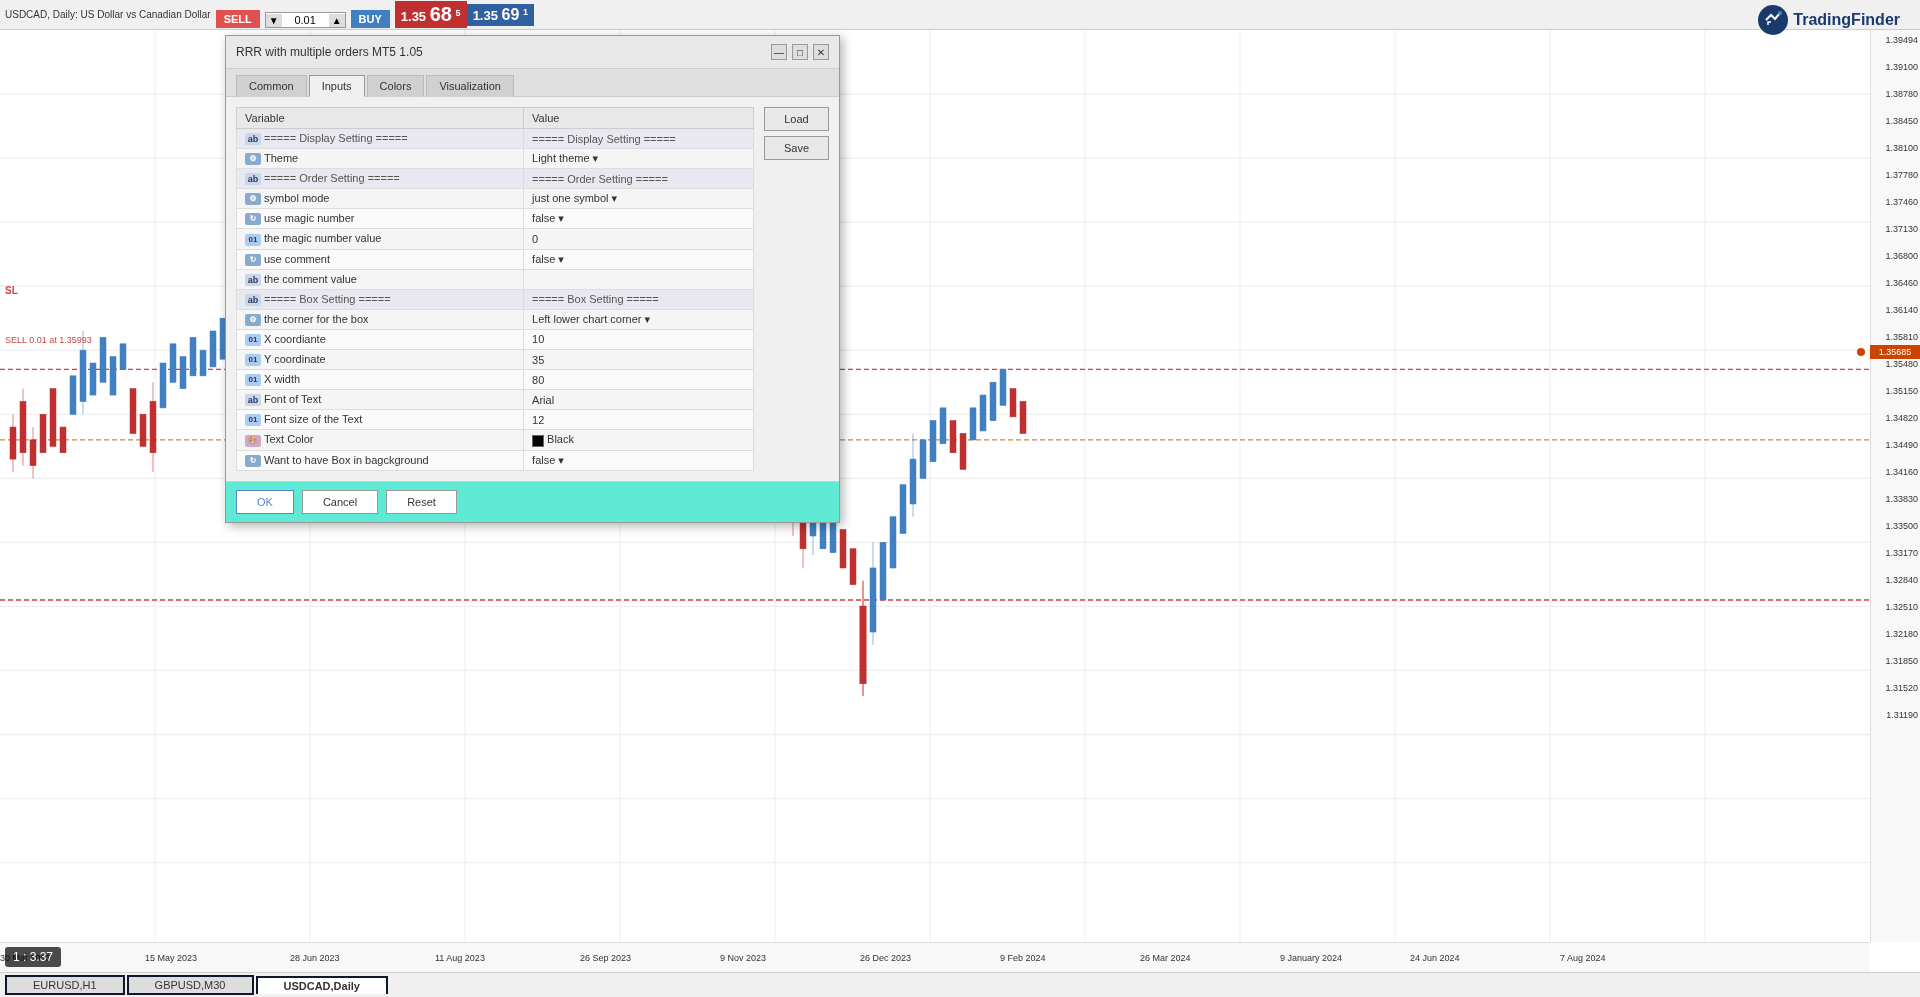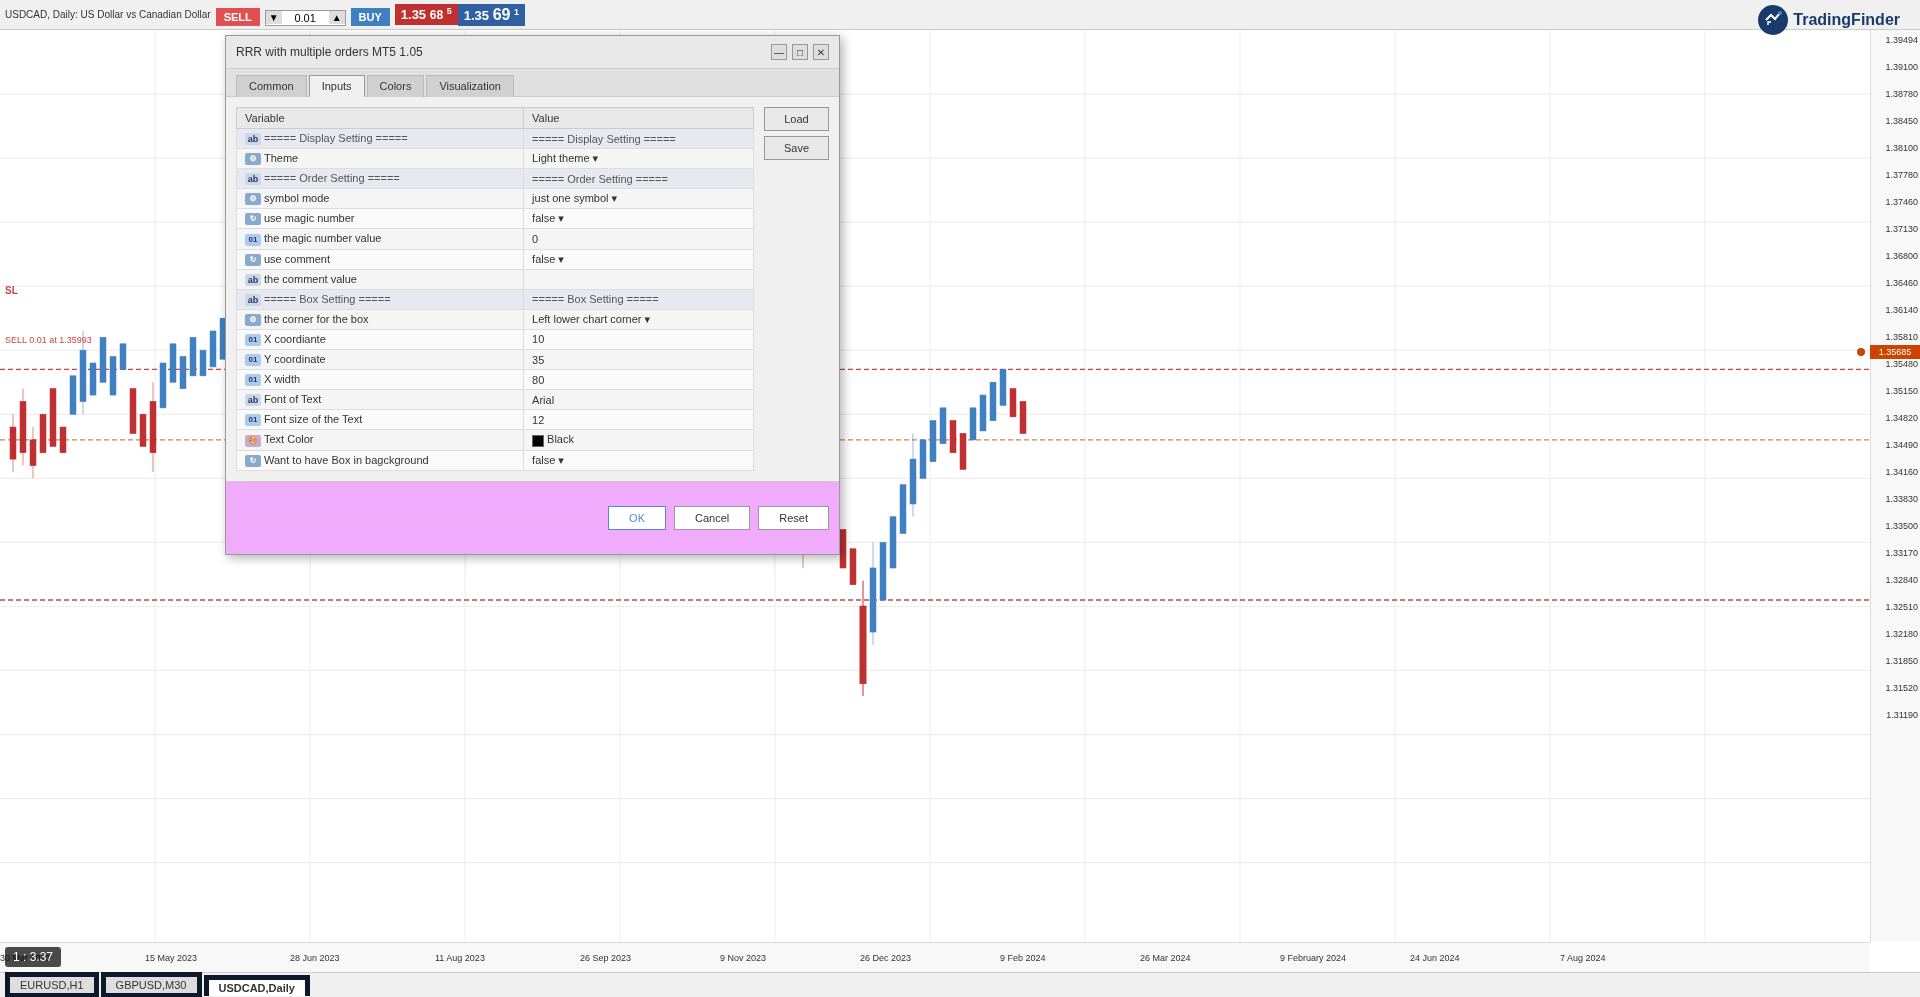--- a/index.html
+++ b/index.html
@@ -121,24 +121,24 @@
       height: 25px;
       background: #f0f0f0;
       border-top: 1px solid #ccc;
       display: flex;
       align-items: center;
       padding: 0 5px;
       gap: 2px;
     }
 
     .chart-tab {
-      padding: 2px 10px;
+      padding: 2px 26px;
       font-size: 11px;
       background: #ddd;
-      border: 5px solid #0f172a;
+      border: 2px solid #0f172a;
       cursor: pointer;
       color: #333;
     }
     .chart-tab.active {
       background: white;
       border-bottom: none;
       font-weight: bold;
     }
 
     
@@ -347,26 +347,25 @@
       font-size: 11px;
       background: #e8e8e8;
       border: 1px solid #999;
       cursor: pointer;
       color: #333;
       text-align: center;
     }
 
     
     .dialog-footer {
-      padding: 24px 10px;
-      display: flex;
-      justify-content: flex-end;
+      padding: 8px 10px;
+      display: flex;
       gap: 8px;
       border-top: 1px solid #ccc;
-      background: #f0abfc;
+      background: #5eead4;
     }
 
     .footer-btn {
       padding: 5px 20px;
       font-size: 11px;
       cursor: pointer;
       border: 1px solid #999;
     }
 
     .footer-btn.ok {
@@ -606,21 +605,21 @@
     <div style="display:flex;align-items:center;border:1px solid #999;background:white;">
       <button style="background:#ddd;border:none;cursor:pointer;padding:1px 3px;font-size:10px;">▼</button>
       <span style="width:47px;text-align:center;font-size:11px;padding:1px;">0.01</span>
       <button style="background:#ddd;border:none;cursor:pointer;padding:1px 3px;font-size:10px;">▲</button>
     </div>
     <button class="buy-btn">BUY</button>
 
     <div style="display:flex;align-items:center;">
       <div class="price-box-red">
         <span>1.35</span>
-        <span style="font-size:12px;">68</span>
+        <span style="font-size:20px;">68</span>
         <sup style="font-size:9px;">5</sup>
       </div>
       <div class="price-box-blue">
         <span>1.35</span>
         <span style="font-size:16px;">69</span>
         <sup style="font-size:9px;">1</sup>
       </div>
     </div>
   </div>
 
@@ -668,21 +667,21 @@
 <div class="date-axis">
   <div class="date-label" style="left:0px;">30 Mar 2023</div>
   <div class="date-label" style="left:145px;">15 May 2023</div>
   <div class="date-label" style="left:290px;">28 Jun 2023</div>
   <div class="date-label" style="left:435px;">11 Aug 2023</div>
   <div class="date-label" style="left:580px;">26 Sep 2023</div>
   <div class="date-label" style="left:720px;">9 Nov 2023</div>
   <div class="date-label" style="left:860px;">26 Dec 2023</div>
   <div class="date-label" style="left:1000px;">9 Feb 2024</div>
   <div class="date-label" style="left:1140px;">26 Mar 2024</div>
-  <div class="date-label" style="left:1280px;">9 February 2024</div>
+  <div class="date-label" style="left:1280px;">9 January 2024</div>
   <div class="date-label" style="left:1410px;">24 Jun 2024</div>
   <div class="date-label" style="left:1560px;">7 Aug 2024</div>
 </div>
 
 <div class="ratio-box">1 : 3.37</div>
 
 <div class="bottom-bar">
   <div class="chart-tab">EURUSD,H1</div>
   <div class="chart-tab">GBPUSD,M30</div>
   <div class="chart-tab active">USDCAD,Daily</div>

